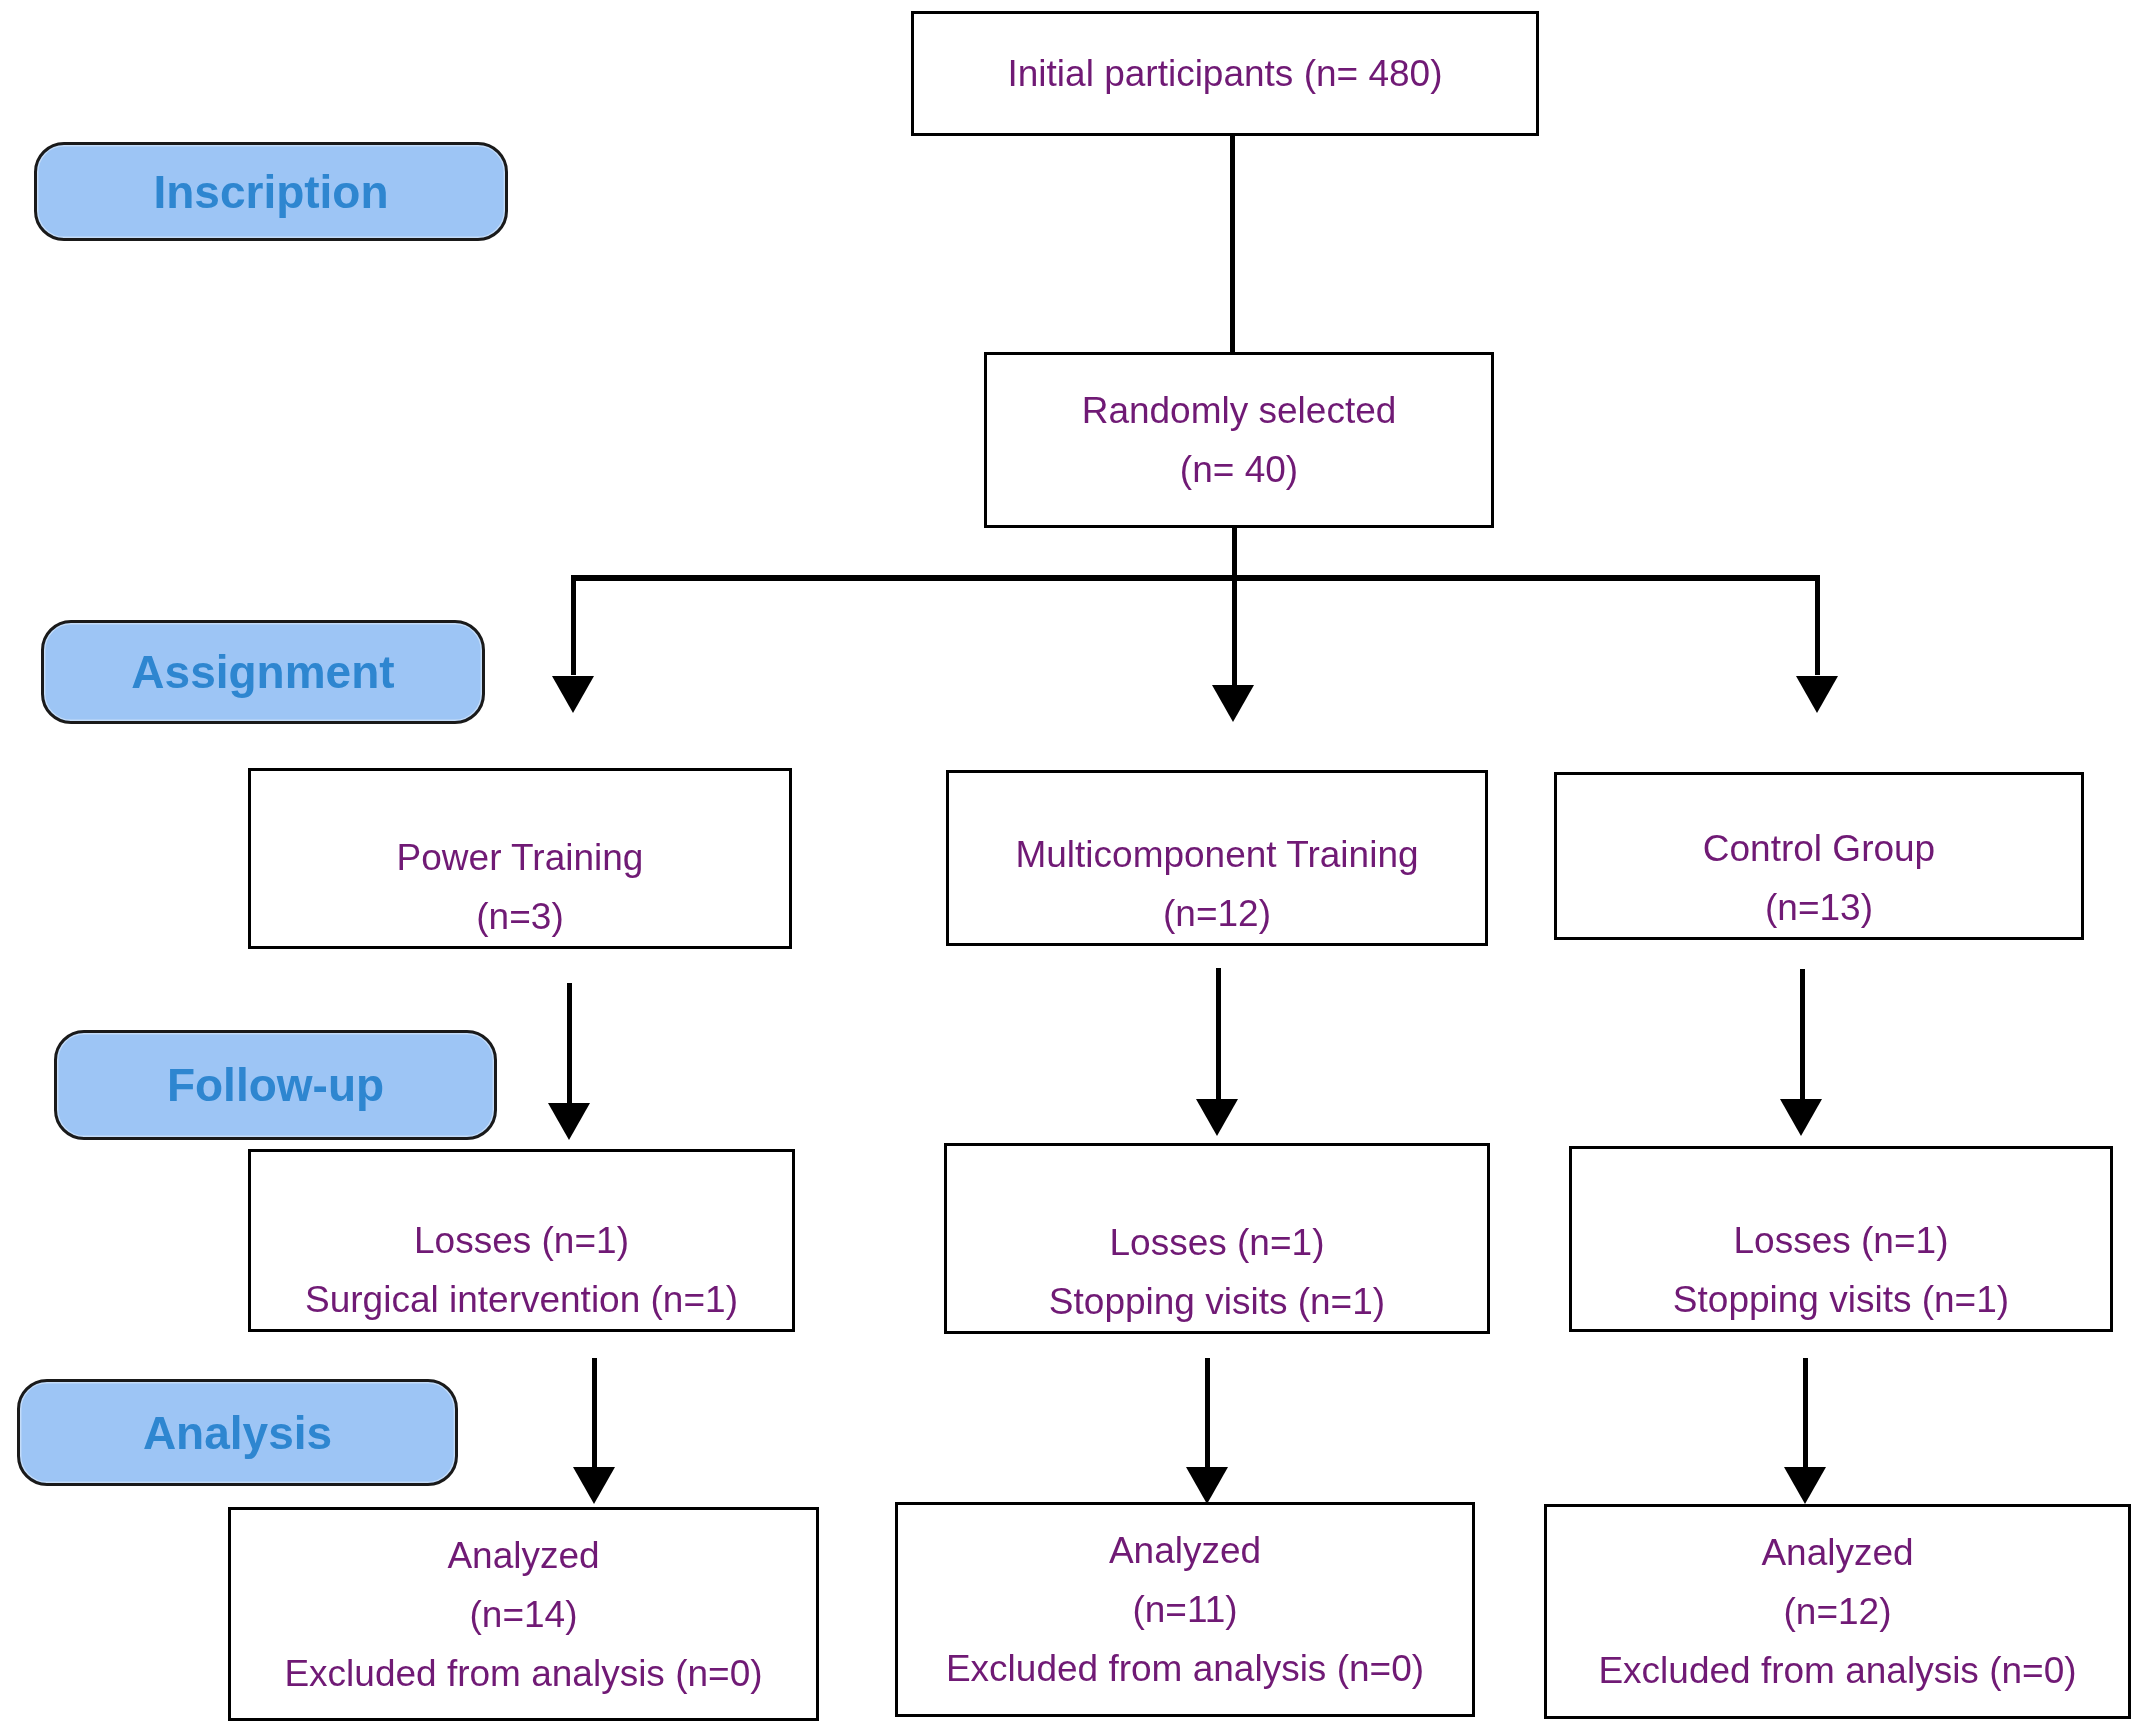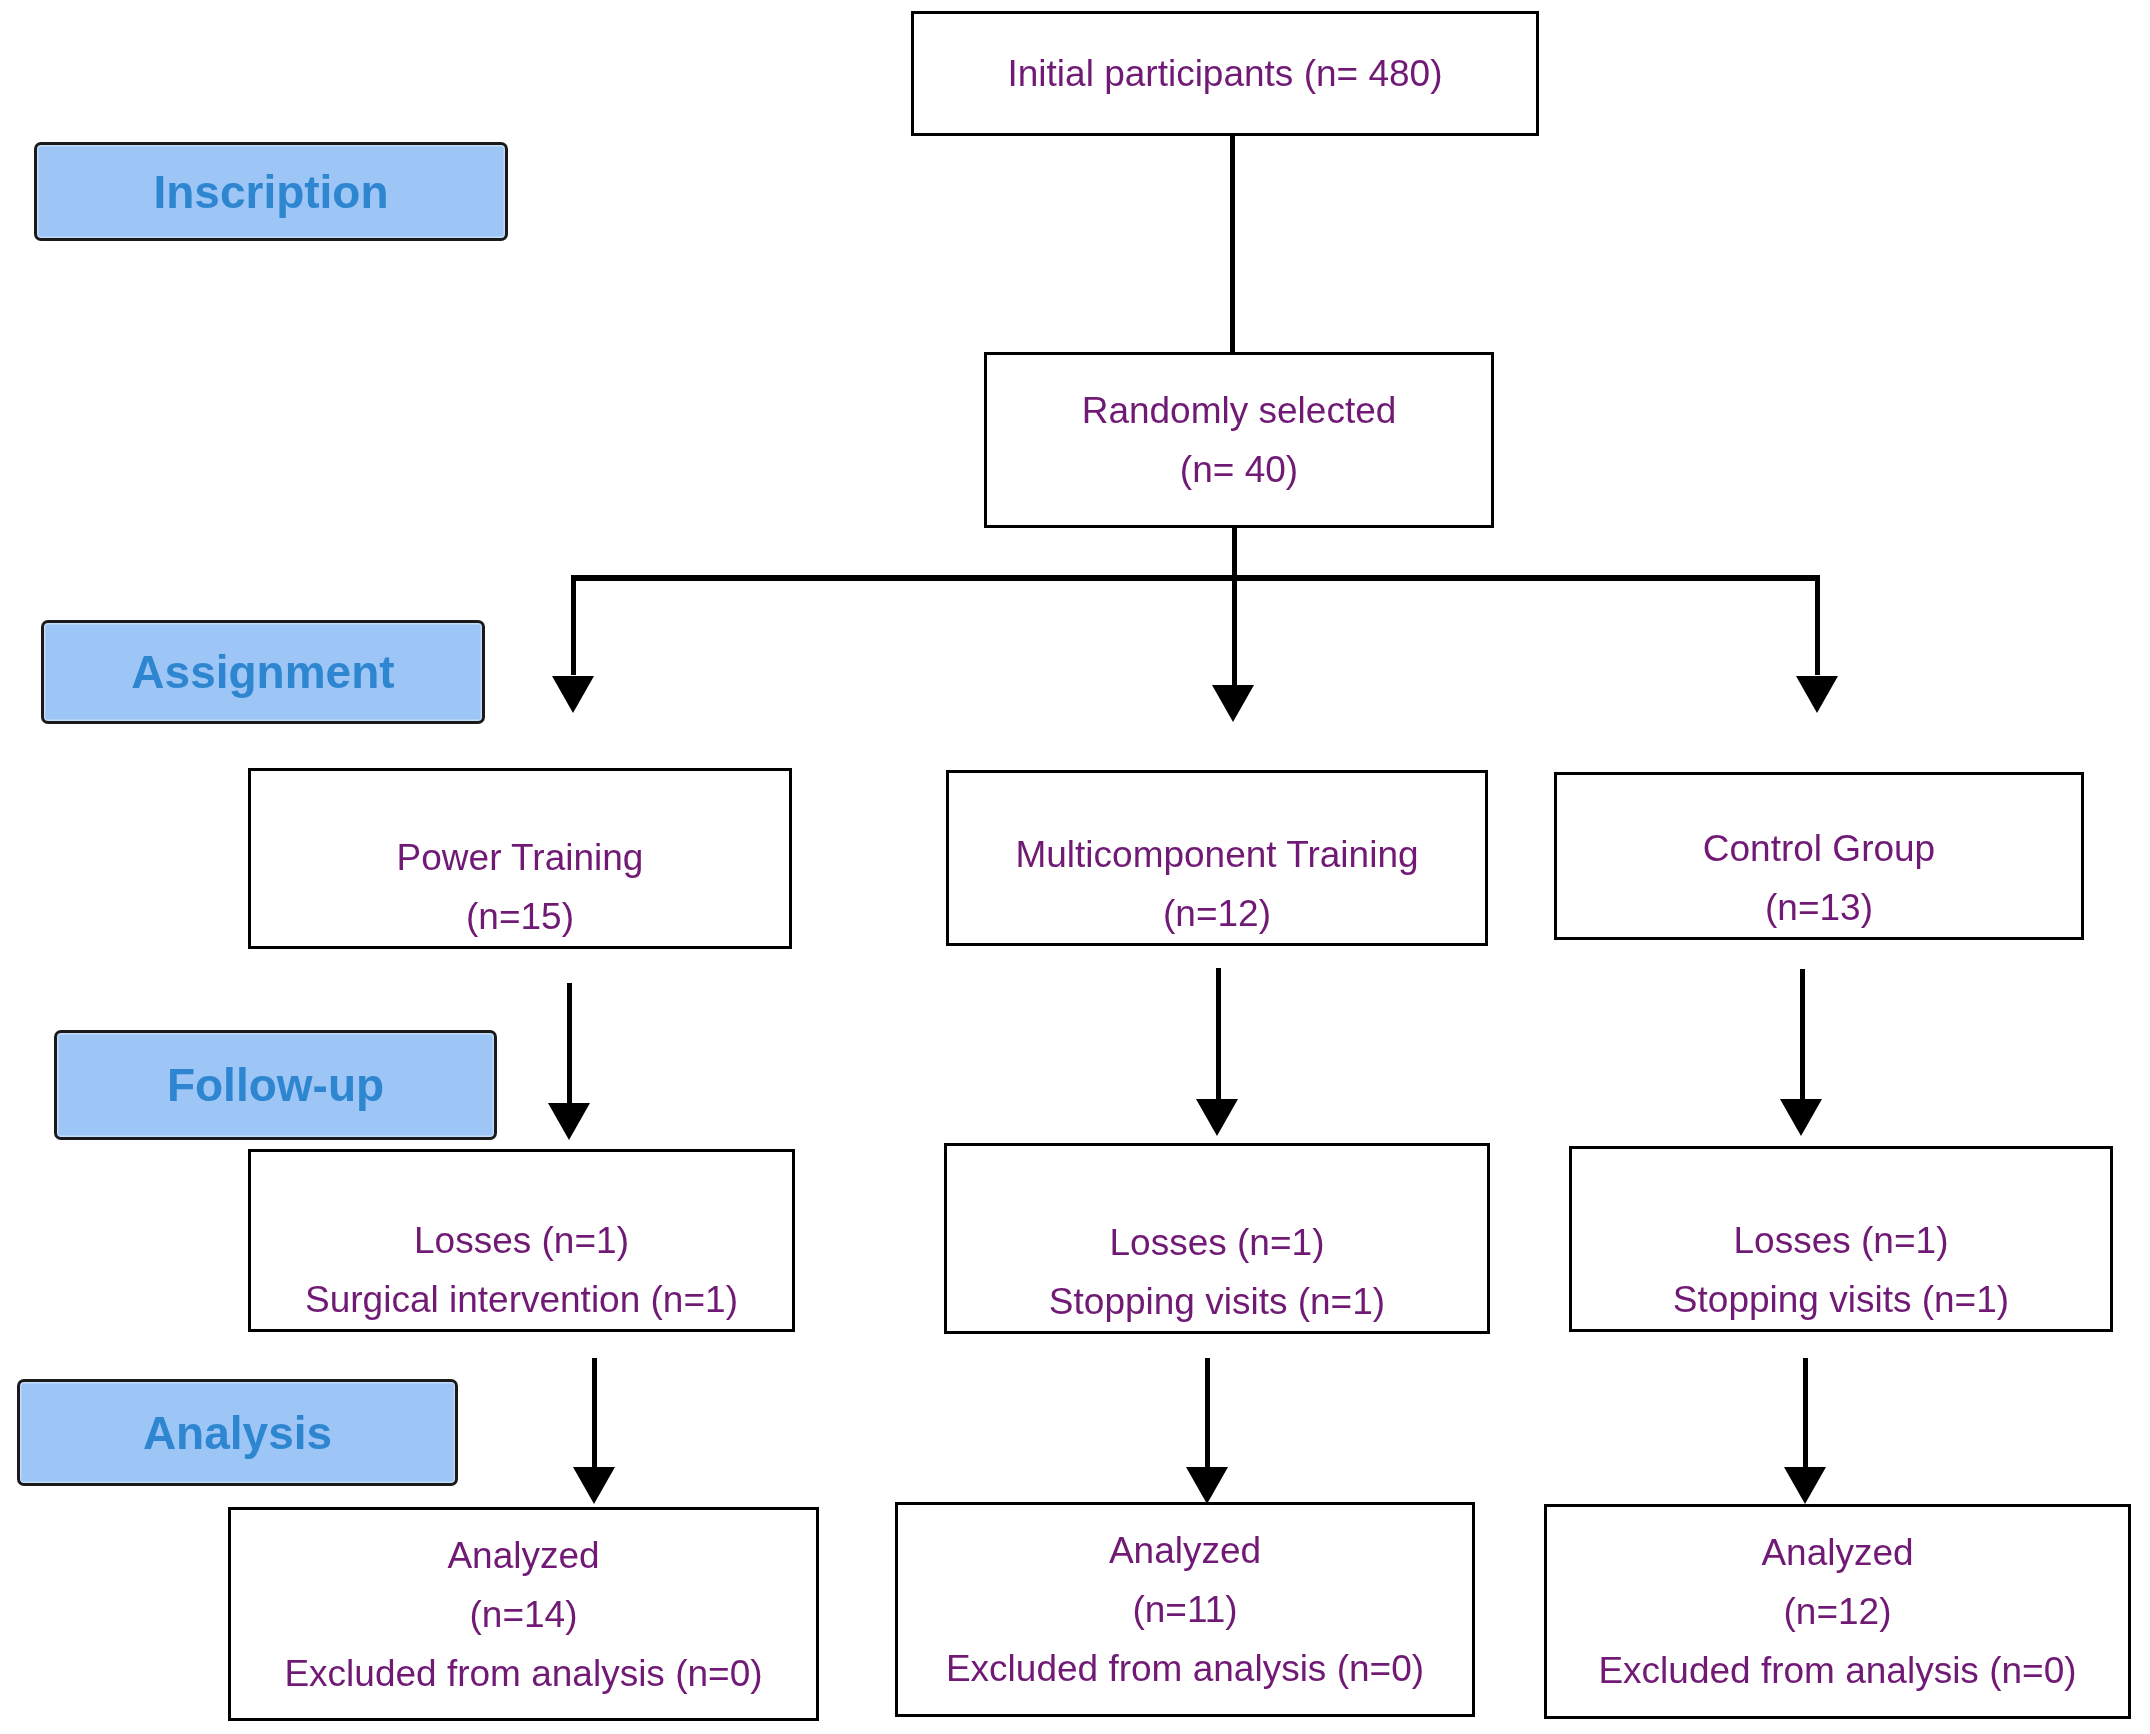--- a/index.html
+++ b/index.html
@@ -22,21 +22,21 @@
     font-size:37px;line-height:59px;color:#701a75;
   }
   .node span{display:block;white-space:nowrap;}
   .node.top-align{justify-content:flex-end;padding-top:30px;}
   
   .stage{
     position:absolute;
     box-sizing:border-box;
     background:#9DC5F5;
     border:3.6px solid #1a1a1a;
-    border-radius:7px;
+    border-radius:30px;
     display:flex;align-items:center;justify-content:center;
     font-size:46px;font-weight:bold;color:#2E86D0;
     box-shadow:inset 0 0 0 1.4px #c4dcf8;
   }
   
   .line{position:absolute;background:#000000;}
   .arrowhead{
     position:absolute;width:0;height:0;
     border-left:21.5px solid transparent;
     border-right:21.5px solid transparent;
@@ -95,21 +95,21 @@
     <span>Initial participants (n= 480)</span>
   </div>
 
   <div class="node" style="left:984px;top:352px;width:510px;height:176px;">
     <span>Randomly selected</span>
     <span>(n= 40)</span>
   </div>
 
   <div class="node top-align" style="left:248px;top:768px;width:544px;height:181px;">
     <span>Power Training</span>
-    <span>(n=15)</span>
+    <span>(n=3)</span>
   </div>
 
   <div class="node top-align" style="left:946px;top:770px;width:542px;height:176px;">
     <span>Multicomponent Training</span>
     <span>(n=12)</span>
   </div>
 
   <div class="node top-align" style="left:1547px;top:772px;width:530px;height:168px;margin-left:7px;">
     <span>Control Group</span>
     <span>(n=13)</span>

